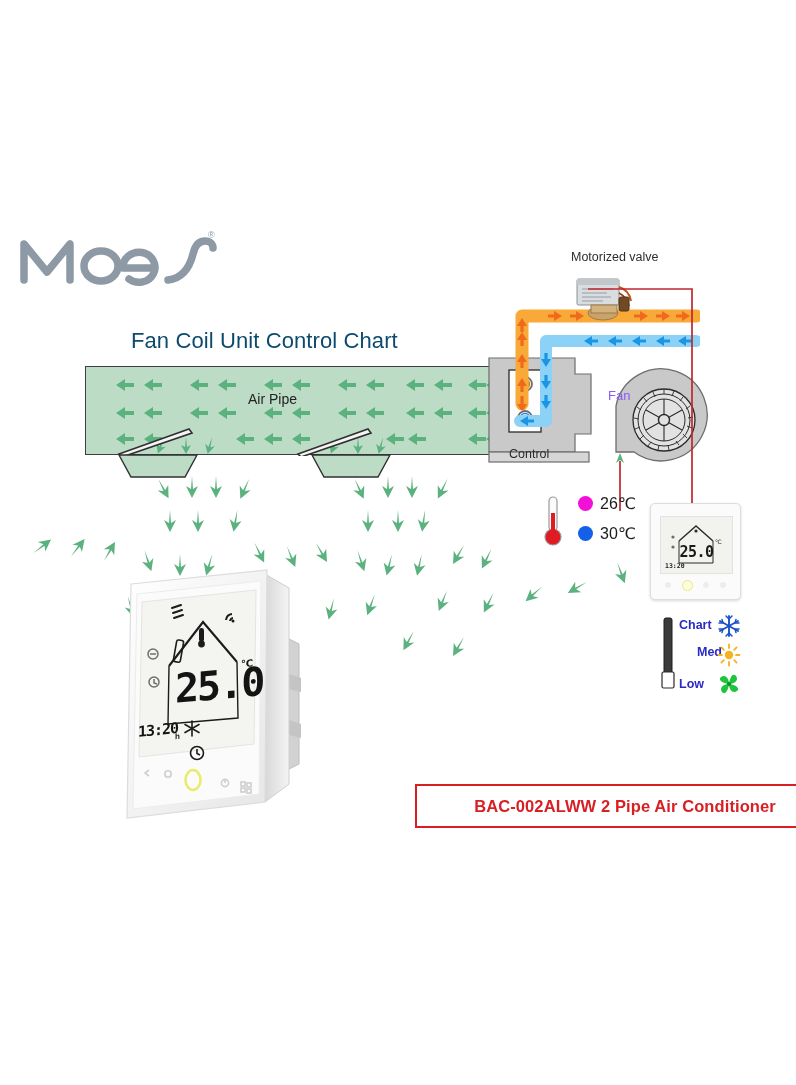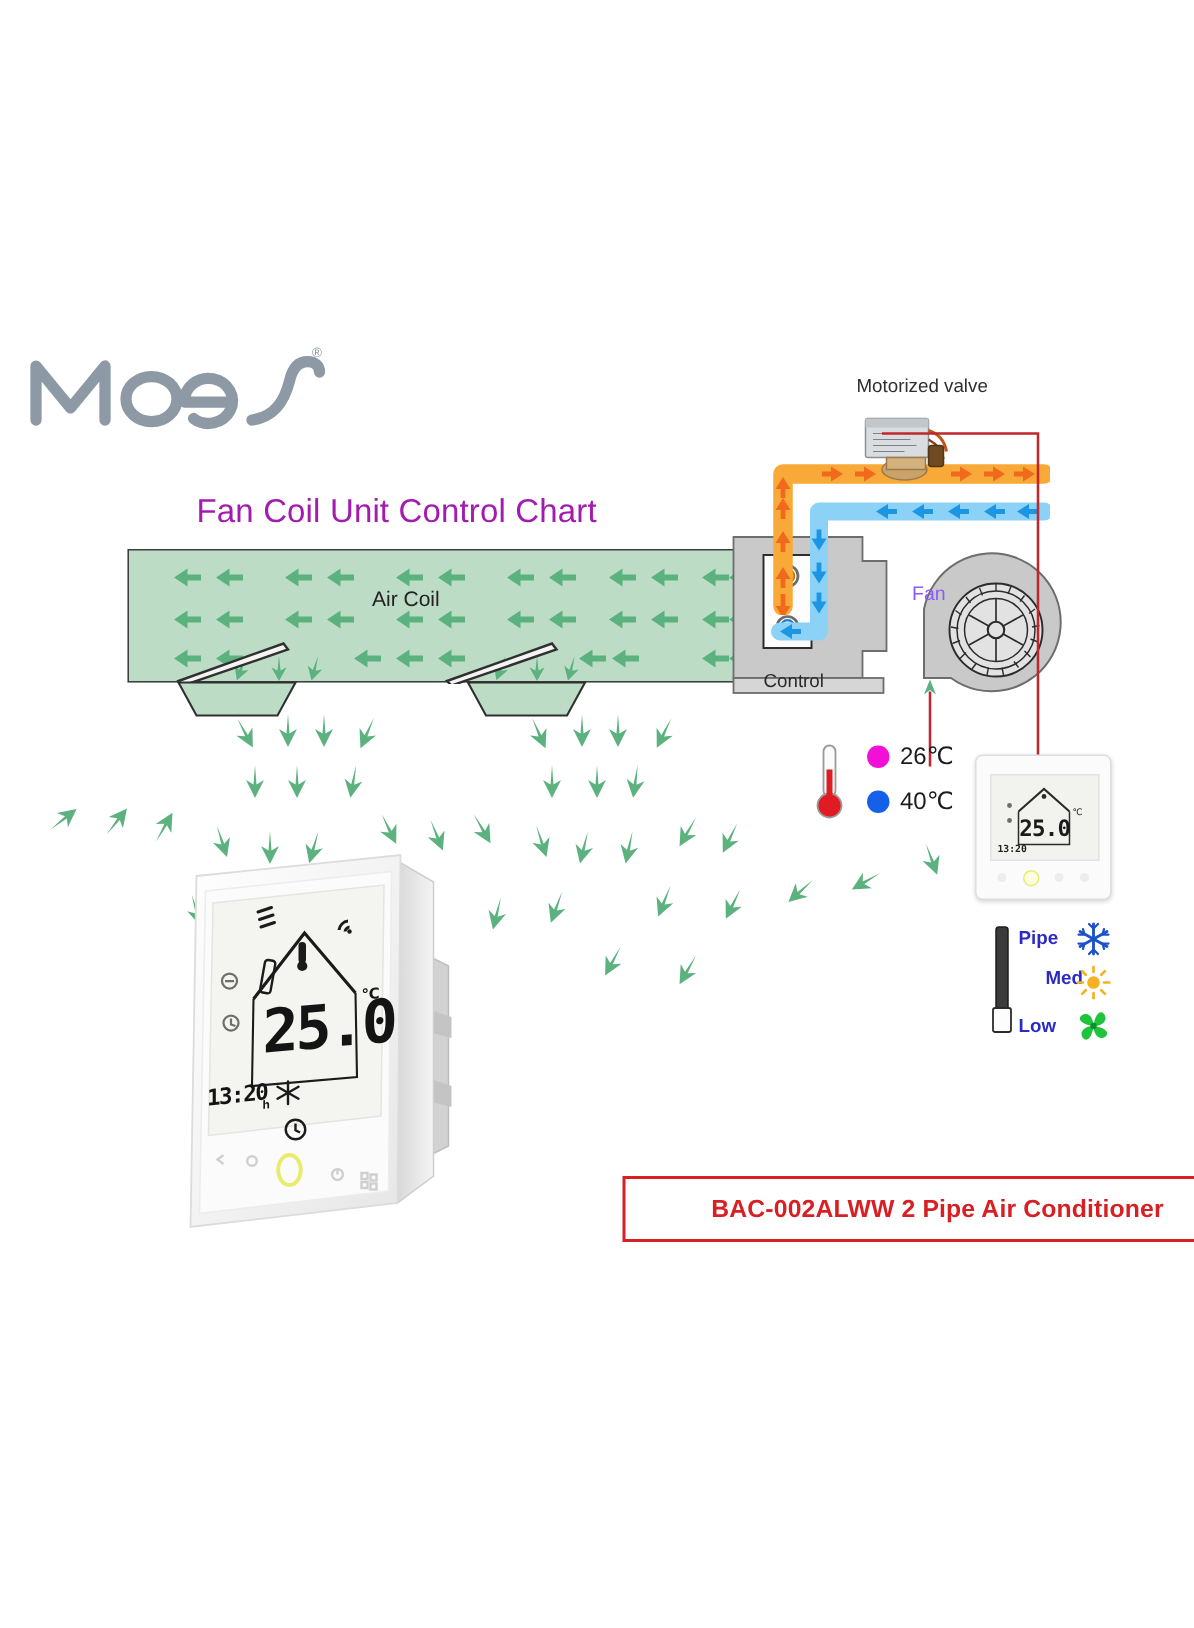--- a/index.html
+++ b/index.html
@@ -12,21 +12,21 @@
   .stage{position:absolute;inset:0;}
   .abs{position:absolute;}
 
   
   #brand-logo{left:18px;top:228px;width:210px;height:62px;}
   #brand-logo svg{display:block;}
   .logo-reg{position:absolute;left:190px;top:2px;font-size:9px;color:#8d99a4;}
 
   
   #chart-title{
-    left:131px;top:328px;font-size:22px;color:#a21caf;
+    left:131px;top:328px;font-size:22px;color:#0c4a6e;
     letter-spacing:.1px;white-space:nowrap;font-weight:400;
   }
 
   
   #air-pipe{
     left:85px;top:366px;width:418px;height:89px;
     background:#bcdcc6;border:1.4px solid #3e3e3e;box-sizing:border-box;
   }
   #air-pipe-label{
     left:248px;top:391px;font-size:14px;color:#232323;white-space:nowrap;
@@ -194,21 +194,21 @@
           <path d="M295 70 l-1 10 l-4 -2 l5 9 l5 -9 l-4 2 l-1 -10 z" transform="rotate(15 295 78)"></path>
         </g>
       </g>
 
       <g stroke="#303030" stroke-width="1.6" fill="#f4f4f4">
         <path d="M33 87 L103 62 L106 66 L36 90 Z"></path>
         <path d="M212 87 L282 62 L285 66 L215 90 Z"></path>
       </g>
     </svg>
   </div>
-  <div class="abs" id="air-pipe-label">Air Coil</div>
+  <div class="abs" id="air-pipe-label">Air Pipe</div>
 
   <div class="diffuser" style="left:117px;top:453px;">
     <svg width="82" height="26" viewBox="0 0 82 26" aria-hidden="true">
       <path d="M2 2 L80 2 L68 24 L14 24 Z" fill="#bcdcc6" stroke="#303030" stroke-width="1.4"></path>
     </svg>
   </div>
   <div class="diffuser" style="left:310px;top:453px;">
     <svg width="82" height="26" viewBox="0 0 82 26" aria-hidden="true">
       <path d="M2 2 L80 2 L68 24 L14 24 Z" fill="#bcdcc6" stroke="#303030" stroke-width="1.4"></path>
     </svg>
@@ -385,21 +385,21 @@
       <circle cx="10" cy="42" r="8" fill="#e01b22" stroke="#9a9a9a" stroke-width="1.2"></circle>
       <rect x="8" y="18" width="4" height="22" fill="#e01b22"></rect>
     </svg>
   </div>
   <div class="temp-row" id="temp-row-hot">
     <span class="temp-dot" style="background:#f210d8"></span>
     <span class="temp-text">26℃</span>
   </div>
   <div class="temp-row" id="temp-row-cold">
     <span class="temp-dot" style="background:#1560e8"></span>
-    <span class="temp-text">40℃</span>
+    <span class="temp-text">30℃</span>
   </div>
 
   <div class="abs" id="thermostat-small">
     <div class="lcd">
       <svg width="71" height="56" viewBox="0 0 71 56" style="position:absolute;left:0;top:0" aria-hidden="true">
         <path d="M18 24 L35 9 L52 24" fill="none" stroke="#2b2b2b" stroke-width="1.4"></path>
         <path d="M18 24 L18 46 L52 46 L52 24" fill="none" stroke="#2b2b2b" stroke-width="1"></path>
         <circle cx="35" cy="14" r="1.6" fill="#2b2b2b"></circle>
         <circle cx="12" cy="20" r="1.6" fill="#6d6d6d"></circle>
         <circle cx="12" cy="30" r="1.6" fill="#6d6d6d"></circle>
@@ -415,21 +415,21 @@
       <span class="touch-dot"></span>
     </div>
   </div>
 
   <div class="abs" id="speed-slider">
     <svg width="14" height="72" viewBox="0 0 14 72" aria-hidden="true">
       <rect x="3" y="1" width="8" height="56" rx="2" fill="#3b3b3b" stroke="#1c1c1c" stroke-width="1"></rect>
       <rect x="1" y="55" width="12" height="16" rx="1.5" fill="#fdfdfd" stroke="#2b2b2b" stroke-width="1.2"></rect>
     </svg>
   </div>
-  <span class="speed-label" id="speed-high">Pipe</span>
+  <span class="speed-label" id="speed-high">Chart</span>
   <span class="speed-label" id="speed-med">Med</span>
   <span class="speed-label" id="speed-low">Low</span>
 
   <div class="mode-icon" id="icon-snowflake">
     <svg width="24" height="24" viewBox="0 0 24 24" aria-hidden="true">
       <g stroke="#1b52c9" stroke-width="1.9" stroke-linecap="round">
         <line x1="12" y1="2" x2="12" y2="22"></line>
         <line x1="3" y1="7" x2="21" y2="17"></line>
         <line x1="21" y1="7" x2="3" y2="17"></line>
         <g stroke-width="1.5">

